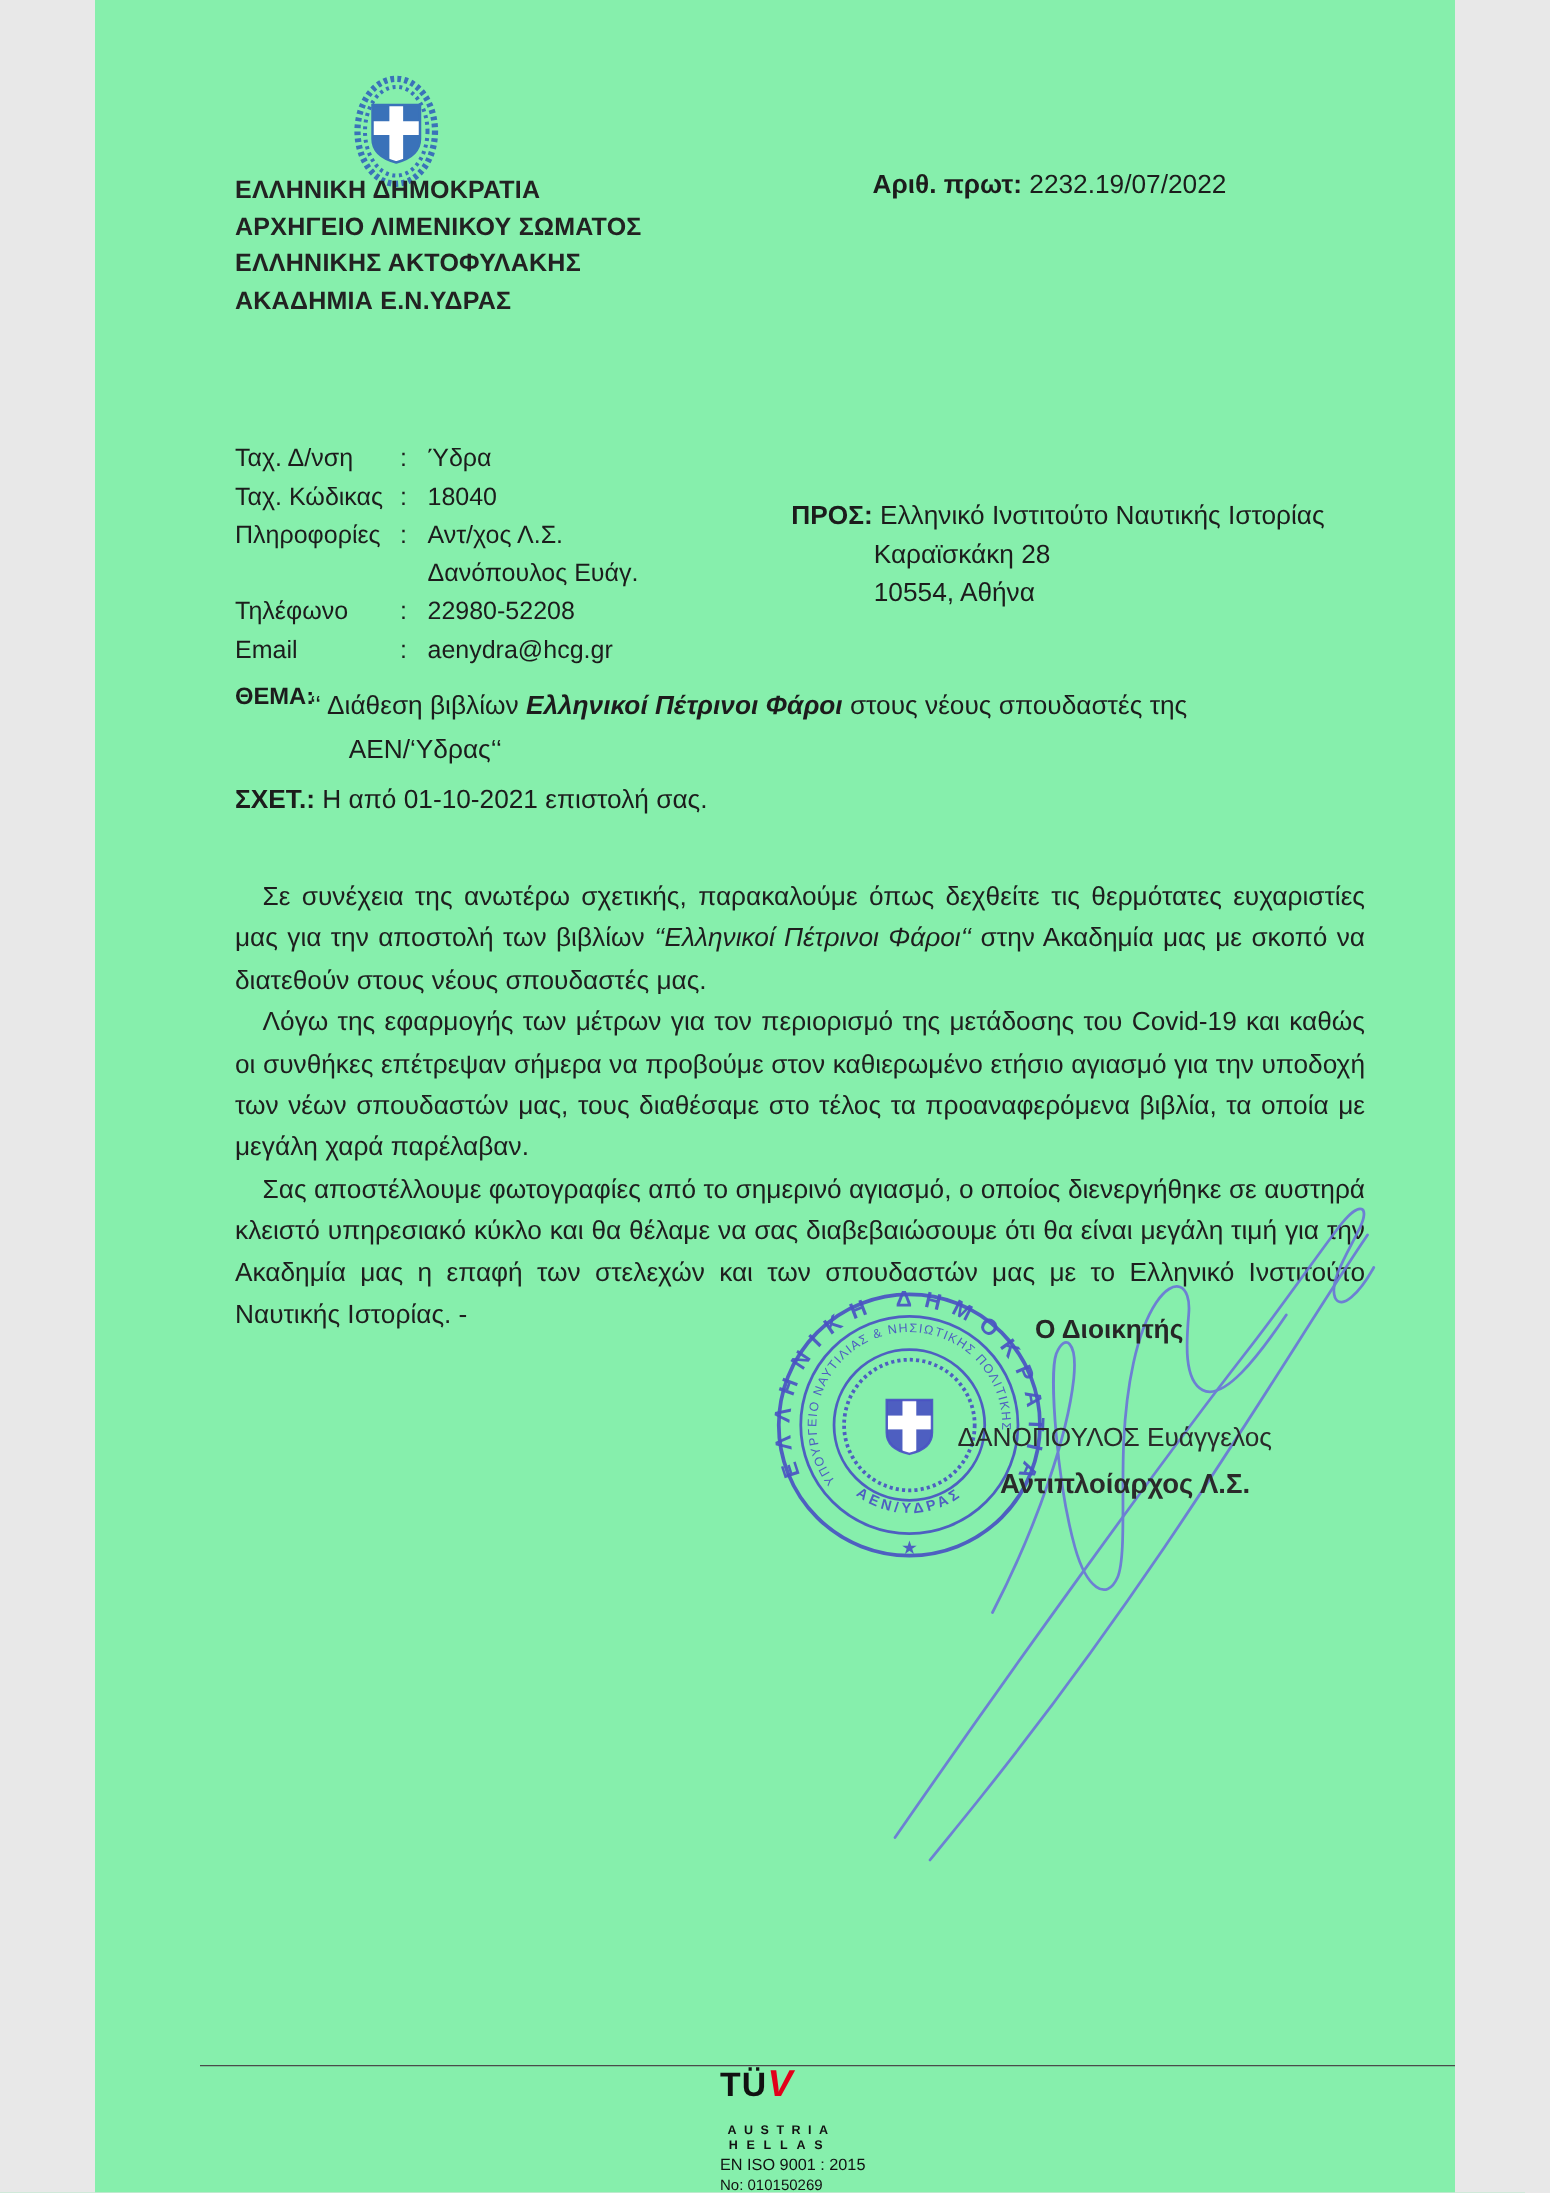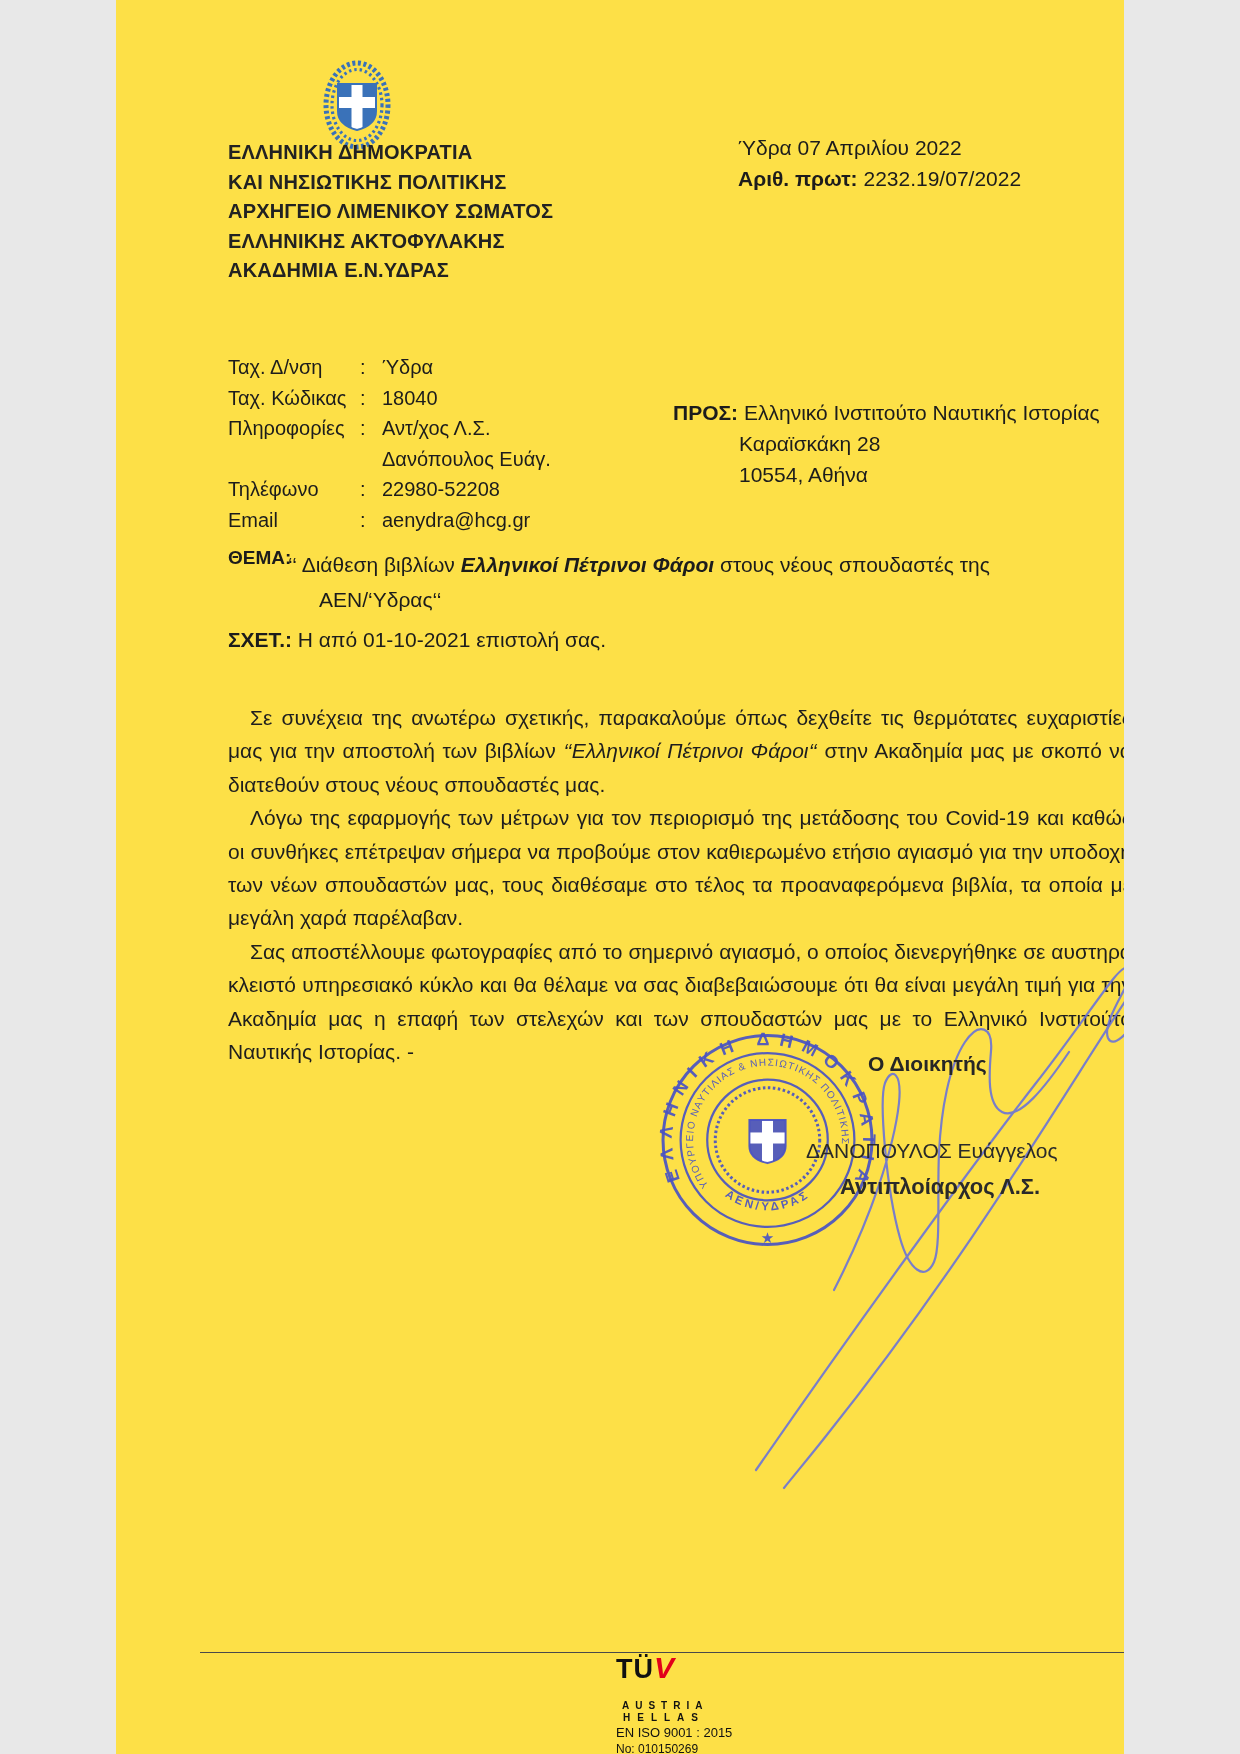--- a/index.html
+++ b/index.html
@@ -1,16 +1,16 @@
 <!DOCTYPE html>
 <html><head>
 <meta charset="utf-8">
 <style>
   html,body{margin:0;padding:0;background:#e8e8e8;}
-  .page{position:relative;width:1008px;height:1754px;background:#fde047;
+  .page{position:relative;width:1088px;height:1754px;background:#86efac;
         font-family:"Liberation Sans","DejaVu Sans",sans-serif;color:#1c1c1c;
         overflow:hidden;margin:0 auto;}
   .abs{position:absolute;}
   .b{font-weight:bold;}
   .bi{font-weight:bold;font-style:italic;}
   .i{font-style:italic;}
 
   
   .emblem{left:203px;top:58px;width:76px;height:94px;}
   .agency{left:112px;top:138px;font-size:20px;font-weight:bold;line-height:29.5px;
@@ -73,28 +73,26 @@
       <g clip-path="url(#shieldclip)">
         <rect x="32.5" y="26" width="11" height="46" fill="#ffffff"></rect>
         <rect x="19" y="39" width="38" height="11" fill="#ffffff"></rect>
       </g>
       <path d="M19,26 h38 v27 q0,14 -19,19 q-19,-5 -19,-19 z" fill="none" stroke="#3a72b9" stroke-width="2"></path>
     </svg>
   </div>
 
   <div class="abs agency">
     <div>ΕΛΛΗΝΙΚΗ ΔΗΜΟΚΡΑΤΙΑ</div>
-    <div>ΚΑΙ ΝΗΣΙΩΤΙΚΗΣ ΠΟΛΙΤΙΚΗΣ</div>
     <div>ΑΡΧΗΓΕΙΟ ΛΙΜΕΝΙΚΟΥ ΣΩΜΑΤΟΣ</div>
     <div>ΕΛΛΗΝΙΚΗΣ ΑΚΤΟΦΥΛΑΚΗΣ</div>
     <div>ΑΚΑΔΗΜΙΑ Ε.Ν.ΥΔΡΑΣ</div>
   </div>
 
   <div class="abs refblock">
-    <div>Ύδρα 07 Απριλίου 2022</div>
     <div>
       <span class="b">Αριθ. πρωτ:</span>
       <span>2232.19/07/2022</span>
     </div>
   </div>
 
   <div class="abs contact">
     <div class="row">
       <span class="lbl">Ταχ. Δ/νση</span>
         <span class="sep">:</span>

